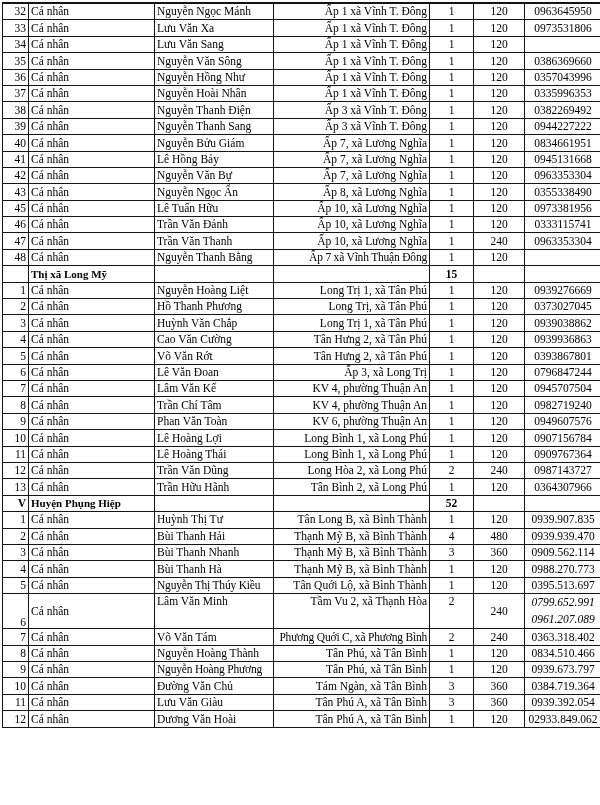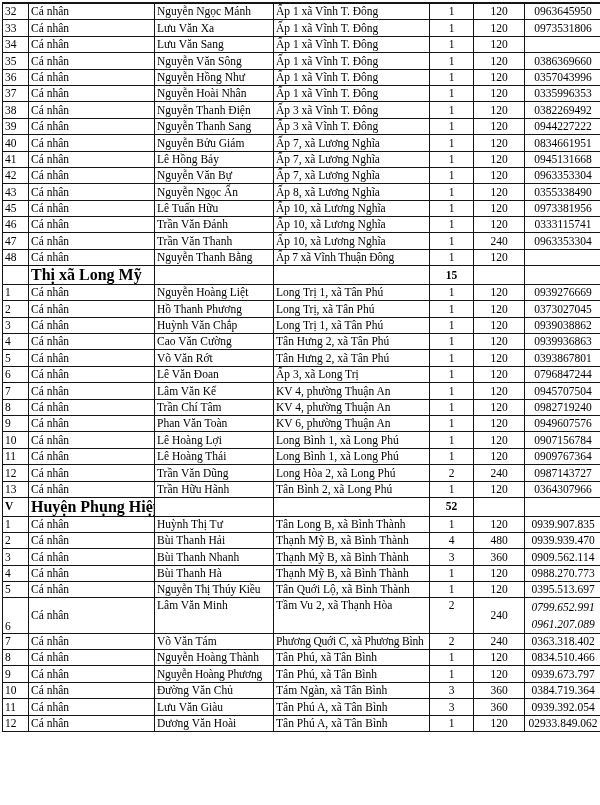--- a/index.html
+++ b/index.html
@@ -26,29 +26,29 @@
   table.roster td {
     border: 1px solid #141414;
     font-size: 11.5px;
     line-height: 1.1;
     padding: 0 2px;
     height: 15.4px;
     overflow: hidden;
     white-space: nowrap;
     vertical-align: middle;
   }
-  td.c-num    { text-align: left; }
+  td.c-num    { text-align: right; }
   td.c-type   { text-align: left; padding-left: 4px; }
   td.c-name   { text-align: left; padding-left: 3px; }
-  td.c-addr   { text-align: left; padding-left: 3px; }
+  td.c-addr   { text-align: right; padding-left: 3px; }
   td.c-qty    { text-align: center; }
   td.c-amt    { text-align: center; }
   td.c-phone  { text-align: center; }
   tr.section-row td { font-weight: bold; }
-  tr.section-row td.c-type { font-size: 16px; }
+  tr.section-row td.c-type { font-size: 11px; }
   td.fit { font-size: 10px; letter-spacing: -0.2px; }
   tr.tall td { height: 33.2px; }
   tr.tall td.c-num   { vertical-align: bottom; }
   tr.tall td.c-name,
   tr.tall td.c-addr,
   tr.tall td.c-qty   { vertical-align: top; padding-top: 1px; }
   tr.tall td.c-phone { white-space: pre-line; line-height: 1.45; font-style: italic; }
 </style>
 </head>
 <body>

